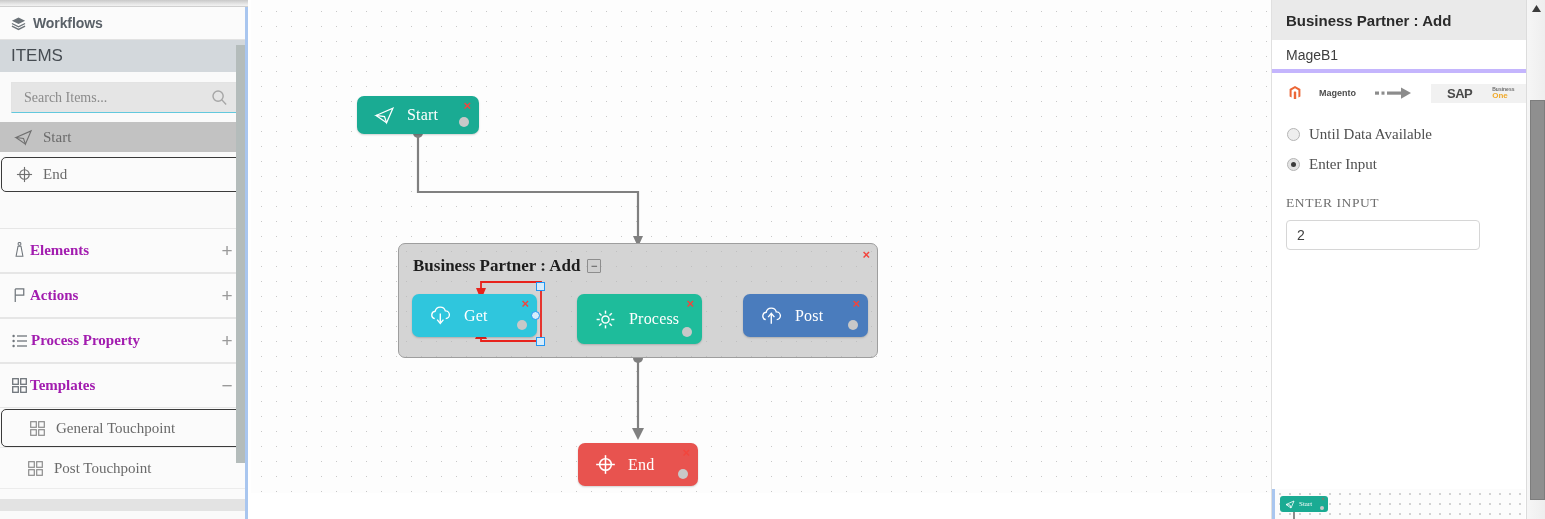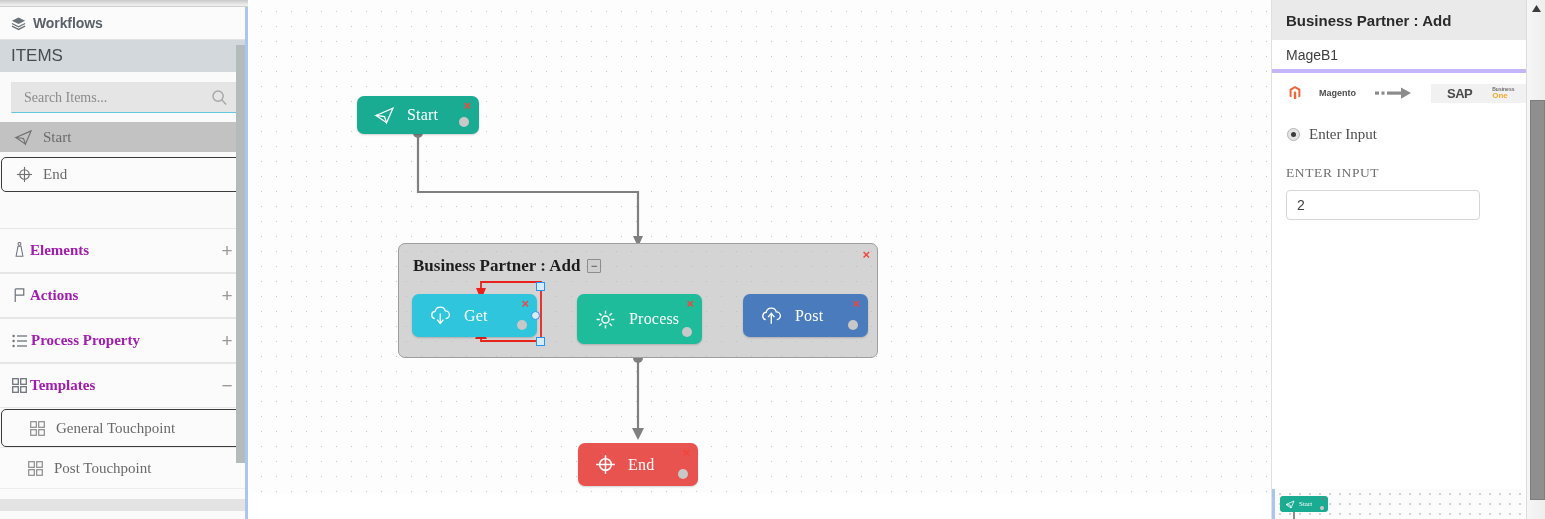--- a/index.html
+++ b/index.html
@@ -569,20 +569,24 @@
       <span class="logo-sap">
         <span class="sap-word">SAP</span>
         <span class="sap-b1">
           <span class="b">Business</span>
           <span class="o">One</span>
         </span>
       </span>
     </div>
 
 
+    <div class="rp-radio-row">
+      <span class="radio"></span>
+      <span class="rlabel">Until Data Available</span>
+    </div>
 
     <div class="rp-radio-row">
       <span class="radio on"></span>
       <span class="rlabel">Enter Input</span>
     </div>
 
     <div class="rp-caption" style="margin-top:22px">ENTER INPUT</div>
 
     <input class="rp-input" type="text" value="2" style="">
   </div>

